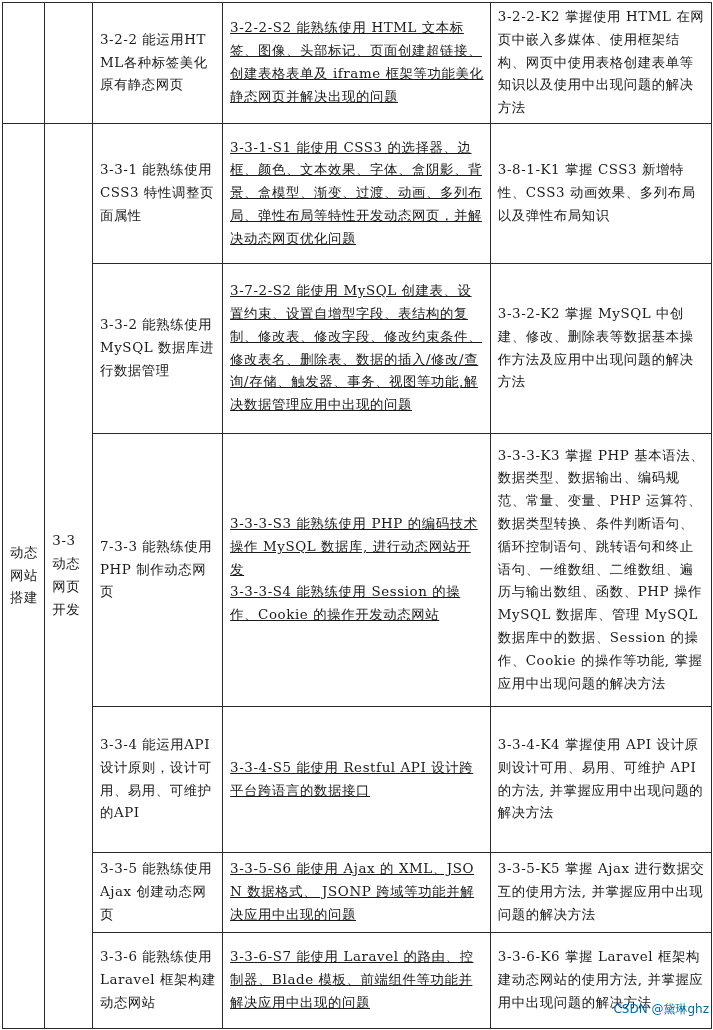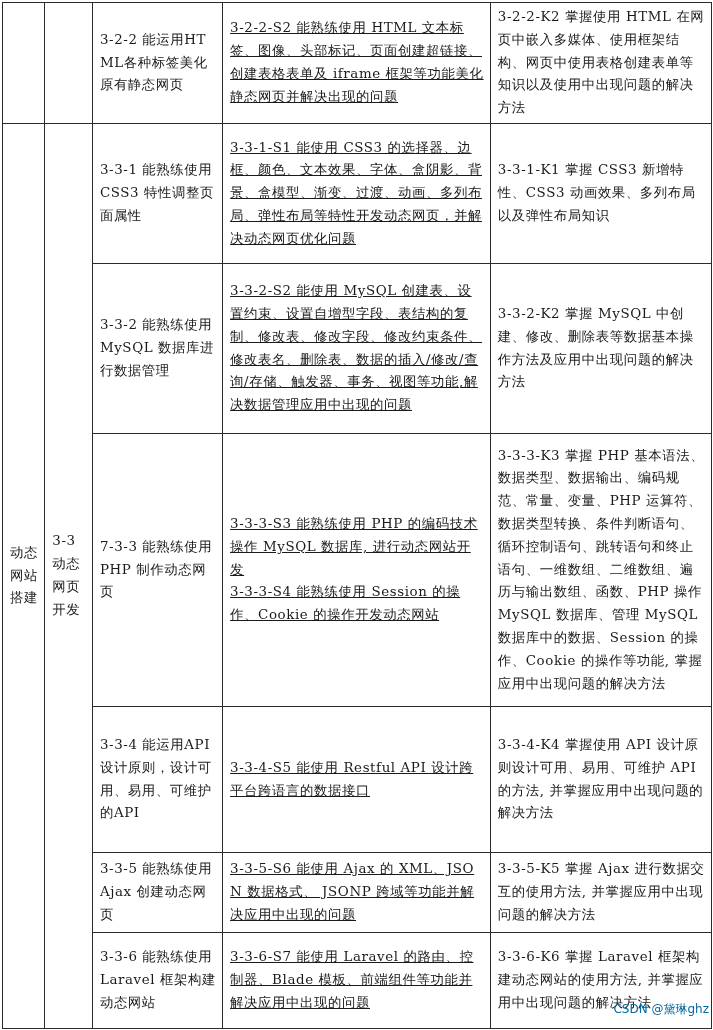--- a/index.html
+++ b/index.html
@@ -33,26 +33,26 @@
         </td>
       <td class="c5">3-2-2-K2 掌握使用 HTML 在网页中嵌入多媒体、使用框架结构、网页中使用表格创建表单等知识以及使用中出现问题的解决方法</td>
     </tr>
     <tr style="height:140px;">
       <td class="c1" rowspan="6">动态网站搭建</td>
       <td class="c2" rowspan="6">3-3 动态网页开发</td>
       <td class="c3">3-3-1 能熟练使用 CSS3 特性调整页面属性</td>
       <td class="c4">
           <span class="sline">3-3-1-S1 能使用 CSS3 的选择器、边框、颜色、文本效果、字体、盒阴影、背景、盒模型、渐变、过渡、动画、多列布局、弹性布局等特性开发动态网页，并解决动态网页优化问题</span>
         </td>
-      <td class="c5">3-3-1-K1 掌握 CSS3 新增特性、CSS3 动画效果、多列布局以及弹性布局知识</td>
+      <td class="c5">3-8-1-K1 掌握 CSS3 新增特性、CSS3 动画效果、多列布局以及弹性布局知识</td>
     </tr>
     <tr style="height:170px;">
       <td class="c3">3-3-2 能熟练使用 MySQL 数据库进行数据管理</td>
       <td class="c4">
-          <span class="sline">3-3-2-S2 能使用 MySQL 创建表、设置约束、设置自增型字段、表结构的复制、修改表、修改字段、修改约束条件、修改表名、删除表、数据的插入/修改/查询/存储、触发器、事务、视图等功能,解决数据管理应用中出现的问题</span>
+          <span class="sline">3-7-2-S2 能使用 MySQL 创建表、设置约束、设置自增型字段、表结构的复制、修改表、修改字段、修改约束条件、修改表名、删除表、数据的插入/修改/查询/存储、触发器、事务、视图等功能,解决数据管理应用中出现的问题</span>
         </td>
       <td class="c5">3-3-2-K2 掌握 MySQL 中创建、修改、删除表等数据基本操作方法及应用中出现问题的解决方法</td>
     </tr>
     <tr style="height:273px;">
       <td class="c3">7-3-3 能熟练使用 PHP 制作动态网页</td>
       <td class="c4">
         <span class="sline">3-3-3-S3 能熟练使用 PHP 的编码技术操作 MySQL 数据库, 进行动态网站开发</span>
         <span class="sline">3-3-3-S4 能熟练使用 Session 的操作、Cookie 的操作开发动态网站</span>
       </td>
       <td class="c5">3-3-3-K3 掌握 PHP 基本语法、数据类型、数据输出、编码规范、常量、变量、PHP 运算符、数据类型转换、条件判断语句、循环控制语句、跳转语句和终止语句、一维数组、二维数组、遍历与输出数组、函数、PHP 操作 MySQL 数据库、管理 MySQL 数据库中的数据、Session 的操作、Cookie 的操作等功能, 掌握应用中出现问题的解决方法</td>

